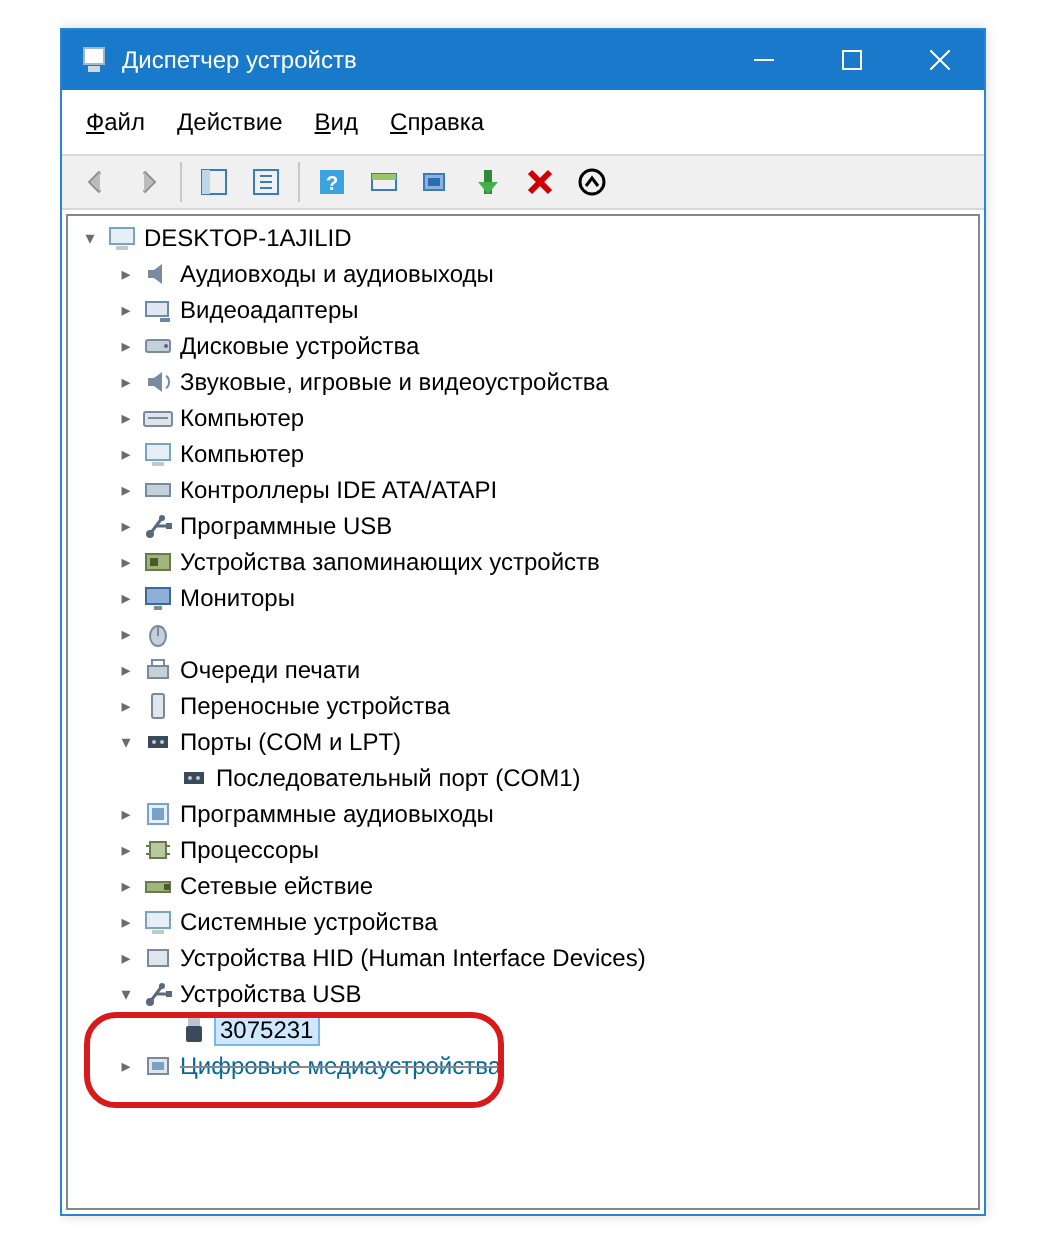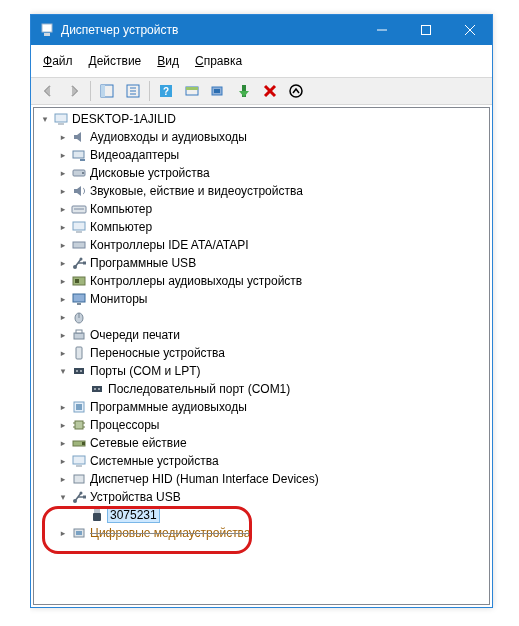--- a/index.html
+++ b/index.html
@@ -129,21 +129,21 @@
     align-items: center;
     justify-content: center;
   }
   .selected {
     background: #cde8ff;
     outline: 1px solid #7ab7e8;
     padding: 0 2px;
   }
   .cut {
     position: relative;
-    color: #a16207;
+    color: #0369a1;
   }
   .cut::after {
     content: "";
     position: absolute;
     left: 0; right: 0; top: 50%;
     border-top: 1px solid #888;
   }
 
   .highlight {
     position: absolute;
@@ -305,21 +305,21 @@
       </div>
 
       <div class="tree-row" style="padding-left:20px">
         <span class="expander">▸</span>
         <span class="node-icon">
             <svg width="16" height="16">
               <path d="M3 6h3l4-3v10l-4-3H3z" fill="#7a8aa0"></path>
               <path d="M12 5c2 1 2 5 0 6" fill="none" stroke="#7a8aa0"></path>
             </svg>
           </span>
-        <span>Звуковые, ействие и видеоустройства</span>
+        <span>Звуковые, игровые и видеоустройства</span>
       </div>
 
       <div class="tree-row" style="padding-left:20px">
         <span class="expander">▸</span>
         <span class="node-icon">
             <svg width="16" height="16">
               <rect x="1" y="5" width="14" height="7" rx="1" fill="#dfe5ea" stroke="#7a8aa0"></rect>
               <line x1="3" y1="8" x2="13" y2="8" stroke="#7a8aa0"></line>
             </svg>
           </span>
@@ -362,21 +362,21 @@
       </div>
 
       <div class="tree-row" style="padding-left:20px">
         <span class="expander">▸</span>
         <span class="node-icon">
             <svg width="16" height="16">
               <rect x="2" y="4" width="12" height="8" fill="#9fb57c" stroke="#6a7a4a"></rect>
               <rect x="4" y="6" width="4" height="4" fill="#4a5a2a"></rect>
             </svg>
           </span>
-        <span>Контроллеры аудиовыходы устройств</span>
+        <span>Устройства запоминающих устройств</span>
       </div>
 
       <div class="tree-row" style="padding-left:20px">
         <span class="expander">▸</span>
         <span class="node-icon">
             <svg width="16" height="16">
               <rect x="2" y="3" width="12" height="8" fill="#8fb0d8" stroke="#3a6a9a"></rect>
               <rect x="6" y="12" width="4" height="2" fill="#7a8a9a"></rect>
             </svg>
           </span>
@@ -484,21 +484,21 @@
         <span>Системные устройства</span>
       </div>
 
       <div class="tree-row" style="padding-left:20px">
         <span class="expander">▸</span>
         <span class="node-icon">
             <svg width="16" height="16">
               <rect x="3" y="4" width="10" height="8" fill="#dfe5ea" stroke="#7a8a9a"></rect>
             </svg>
           </span>
-        <span>Диспетчер HID (Human Interface Devices)</span>
+        <span>Устройства HID (Human Interface Devices)</span>
       </div>
 
       <div class="tree-row" style="padding-left:20px">
         <span class="expander">▾</span>
         <span class="node-icon">
             <svg width="16" height="16">
               <circle cx="4" cy="12" r="2" fill="#5a6a7a"></circle>
               <path d="M4 12 L10 4" stroke="#5a6a7a" stroke-width="1.5"></path>
               <circle cx="10" cy="4" r="1.5" fill="#5a6a7a"></circle>
               <path d="M7 8 L12 8" stroke="#5a6a7a" stroke-width="1.5"></path>

